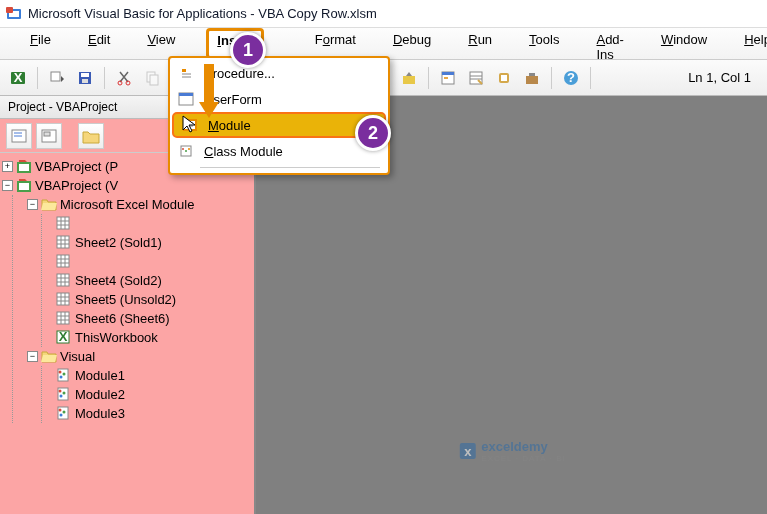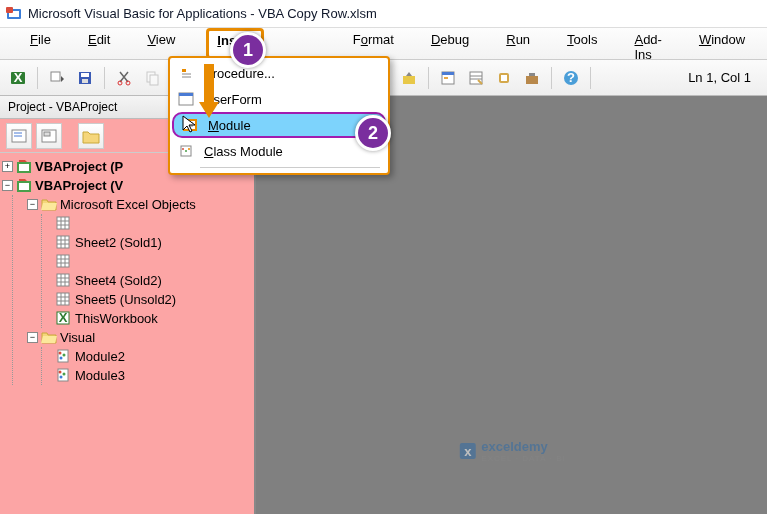--- a/index.html
+++ b/index.html
@@ -19,30 +19,30 @@
 .projpane{width:256px;border-right:2px solid #888;background:#fca5a5;display:flex;flex-direction:column}
 .projtitle{background:linear-gradient(#f5f5f5,#e6e6e6);border-bottom:1px solid #bbb;padding:4px 8px;font-size:12px}
 .projtoolbar{height:34px;border-bottom:1px solid #ccc;display:flex;align-items:center;padding:0 6px;gap:4px}
 .ptbtn{width:26px;height:26px;border:1px solid #ccc;background:linear-gradient(#fff,#eee);display:flex;align-items:center;justify-content:center}
 .tree{flex:1;overflow:auto;padding:4px 2px;font-size:12px}
 .tnode{display:flex;align-items:center;height:19px;white-space:nowrap}
 .exp{width:11px;height:11px;border:1px solid #888;display:inline-flex;align-items:center;justify-content:center;font-size:9px;line-height:1;margin-right:3px;background:#fff}
 .spacer{display:inline-block;width:14px}
 .ticon{width:16px;height:16px;margin-right:3px;flex-shrink:0}
 .tlabel{}
-.tlabel.bold{font-weight:bold}
+.tlabel.bold{font-weight:normal}
 .dotv{border-left:1px dotted #999;margin-left:5px;padding-left:0}
 .codearea{flex:1;background:#808080;position:relative}
 .watermark{position:absolute;left:50%;top:85%;transform:translate(-50%,-50%);opacity:.5;font-size:12px;color:#2a6aa8;font-weight:bold;display:flex;align-items:center;gap:4px}
 .watermark .sub{font-size:8px;letter-spacing:1px;color:#888;font-weight:normal}
 .dropdown{position:absolute;left:168px;top:56px;width:222px;background:#fff;border:2px solid #e88b00;border-radius:4px;box-shadow:3px 3px 6px rgba(0,0,0,.3);padding:2px 0;z-index:10}
 .dditem{display:flex;align-items:center;height:26px;padding:0 10px 0 6px;gap:8px}
 .dditem .ddicon{width:20px;height:20px;display:flex;align-items:center;justify-content:center}
 .dditem .ddlabel u{text-decoration:underline}
-.dditem.hl{background:#7dd3fc;border:2px solid #a21caf;margin:0 2px;border-radius:10px}
+.dditem.hl{background:#eab308;border:2px solid #f97316;margin:0 2px;border-radius:5px}
 .ddsep{height:1px;background:#ccc;margin:3px 8px 3px 30px}
 .cursor{position:absolute;width:16px;height:20px}
 .callout{position:absolute;width:36px;height:36px;border-radius:50%;background:#7a2e9e;border:3px solid #fff;box-shadow:0 0 4px rgba(0,0,0,.4);color:#fff;font-weight:bold;font-size:18px;display:flex;align-items:center;justify-content:center;z-index:20}
 .callout.c1{left:230px;top:32px}
 .callout.c2{left:355px;top:115px}
 .arrow{position:absolute;left:196px;top:62px;z-index:15}
 </style>
 </head>
 <body>
 
@@ -55,21 +55,21 @@
       </svg>
   </span>
   <span class="title">Microsoft Visual Basic for Applications - VBA Copy Row.xlsm</span>
 </div>
 
 <div class="menubar">
   <span class="mitem"><u>F</u>ile</span>
   <span class="mitem"><u>E</u>dit</span>
   <span class="mitem"><u>V</u>iew</span>
   <span class="mitem active"><u>I</u>nsert</span>
-  <span class="mitem" style="margin-left:58px">F<u>o</u>rmat</span>
+  <span class="mitem" style="margin-left:20px">F<u>o</u>rmat</span>
   <span class="mitem"><u>D</u>ebug</span>
   <span class="mitem"><u>R</u>un</span>
   <span class="mitem"><u>T</u>ools</span>
   <span class="mitem"><u>A</u>dd-Ins</span>
   <span class="mitem"><u>W</u>indow</span>
   <span class="mitem"><u>H</u>elp</span>
 </div>
 
 <div class="toolbar">
   <span class="tbtn">
@@ -236,21 +236,21 @@
           <span class="tlabel bold">VBAProject (V</span>
         </div>
       <div style="margin-left:10px" class="dotv">
         <div class="tnode">
             <span class="spacer"></span>
             <span class="exp">−</span>
             <span class="ticon"><svg width="16" height="14">
                 <path d="M1 3 h5 l1 2 h8 v8 h-14 z" fill="#f5d67b" stroke="#c9a83b"></path>
                 <path d="M2 6 h14 l-2 7 h-14 z" fill="#fce89b"></path>
               </svg></span>
-            <span class="tlabel">Microsoft Excel Objects</span>
+            <span class="tlabel">Microsoft Excel Module</span>
           </div>
         <div style="margin-left:28px" class="dotv">
           <div class="tnode">
               <span class="spacer"></span>
               <span class="ticon"><svg width="14" height="14">
                   <rect x="1" y="1" width="12" height="12" fill="#fff" stroke="#888"></rect>
                   <line x1="1" y1="5" x2="13" y2="5" stroke="#888"></line>
                   <line x1="1" y1="9" x2="13" y2="9" stroke="#888"></line>
                   <line x1="5" y1="1" x2="5" y2="13" stroke="#888"></line>
                   <line x1="9" y1="1" x2="9" y2="13" stroke="#888"></line>
@@ -291,40 +291,61 @@
           <div class="tnode">
               <span class="spacer"></span>
               <span class="ticon"><svg width="14" height="14">
                   <rect x="1" y="1" width="12" height="12" fill="#fff" stroke="#888"></rect>
                   <line x1="1" y1="5" x2="13" y2="5" stroke="#888"></line>
                   <line x1="1" y1="9" x2="13" y2="9" stroke="#888"></line>
                   <line x1="5" y1="1" x2="5" y2="13" stroke="#888"></line>
                   <line x1="9" y1="1" x2="9" y2="13" stroke="#888"></line>
                 </svg></span>
               <span class="tlabel">Sheet5 (Unsold2)</span>
+            </div>
+          <div class="tnode">
+              <span class="spacer"></span>
+              <span class="ticon"><svg width="14" height="14">
+                  <rect x="1" y="1" width="12" height="12" fill="#fff" stroke="#888"></rect>
+                  <line x1="1" y1="5" x2="13" y2="5" stroke="#888"></line>
+                  <line x1="1" y1="9" x2="13" y2="9" stroke="#888"></line>
+                  <line x1="5" y1="1" x2="5" y2="13" stroke="#888"></line>
+                  <line x1="9" y1="1" x2="9" y2="13" stroke="#888"></line>
+                </svg></span>
+              <span class="tlabel">Sheet6 (Sheet6)</span>
             </div>
           <div class="tnode">
               <span class="spacer"></span>
               <span class="ticon"><svg width="14" height="14">
                   <rect x="1" y="1" width="12" height="12" fill="#fff" stroke="#2e7d32"></rect>
                   <text x="7" y="11" fill="#2e7d32" font-size="9" text-anchor="middle" font-weight="bold">X</text>
                 </svg></span>
               <span class="tlabel">ThisWorkbook</span>
             </div>
         </div>
         <div class="tnode">
             <span class="spacer"></span>
             <span class="exp">−</span>
             <span class="ticon"><svg width="16" height="14">
                 <path d="M1 3 h5 l1 2 h8 v8 h-14 z" fill="#f5d67b" stroke="#c9a83b"></path>
                 <path d="M2 6 h14 l-2 7 h-14 z" fill="#fce89b"></path>
               </svg></span>
             <span class="tlabel">Visual</span>
           </div>
         <div style="margin-left:28px" class="dotv">
+          <div class="tnode">
+              <span class="spacer"></span>
+              <span class="ticon"><svg width="14" height="14">
+                  <rect x="2" y="1" width="10" height="12" fill="#fff" stroke="#888"></rect>
+                  <circle cx="4" cy="4" r="1.5" fill="#d84b3b"></circle>
+                  <circle cx="8" cy="6" r="1.5" fill="#4a9e4a"></circle>
+                  <circle cx="5" cy="9" r="1.5" fill="#3b7dd8"></circle>
+                </svg></span>
+              <span class="tlabel">Module1</span>
+            </div>
           <div class="tnode">
               <span class="spacer"></span>
               <span class="ticon"><svg width="14" height="14">
                   <rect x="2" y="1" width="10" height="12" fill="#fff" stroke="#888"></rect>
                   <circle cx="4" cy="4" r="1.5" fill="#d84b3b"></circle>
                   <circle cx="8" cy="6" r="1.5" fill="#4a9e4a"></circle>
                   <circle cx="5" cy="9" r="1.5" fill="#3b7dd8"></circle>
                 </svg></span>
               <span class="tlabel">Module2</span>
             </div>

